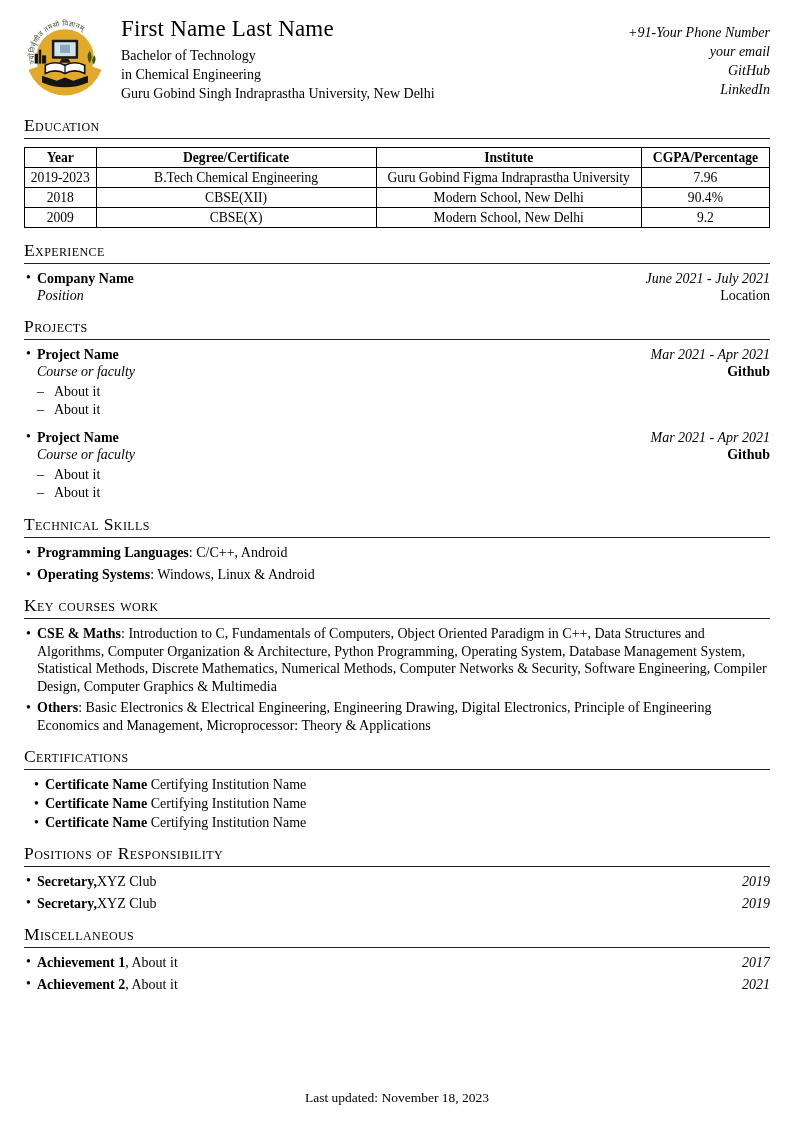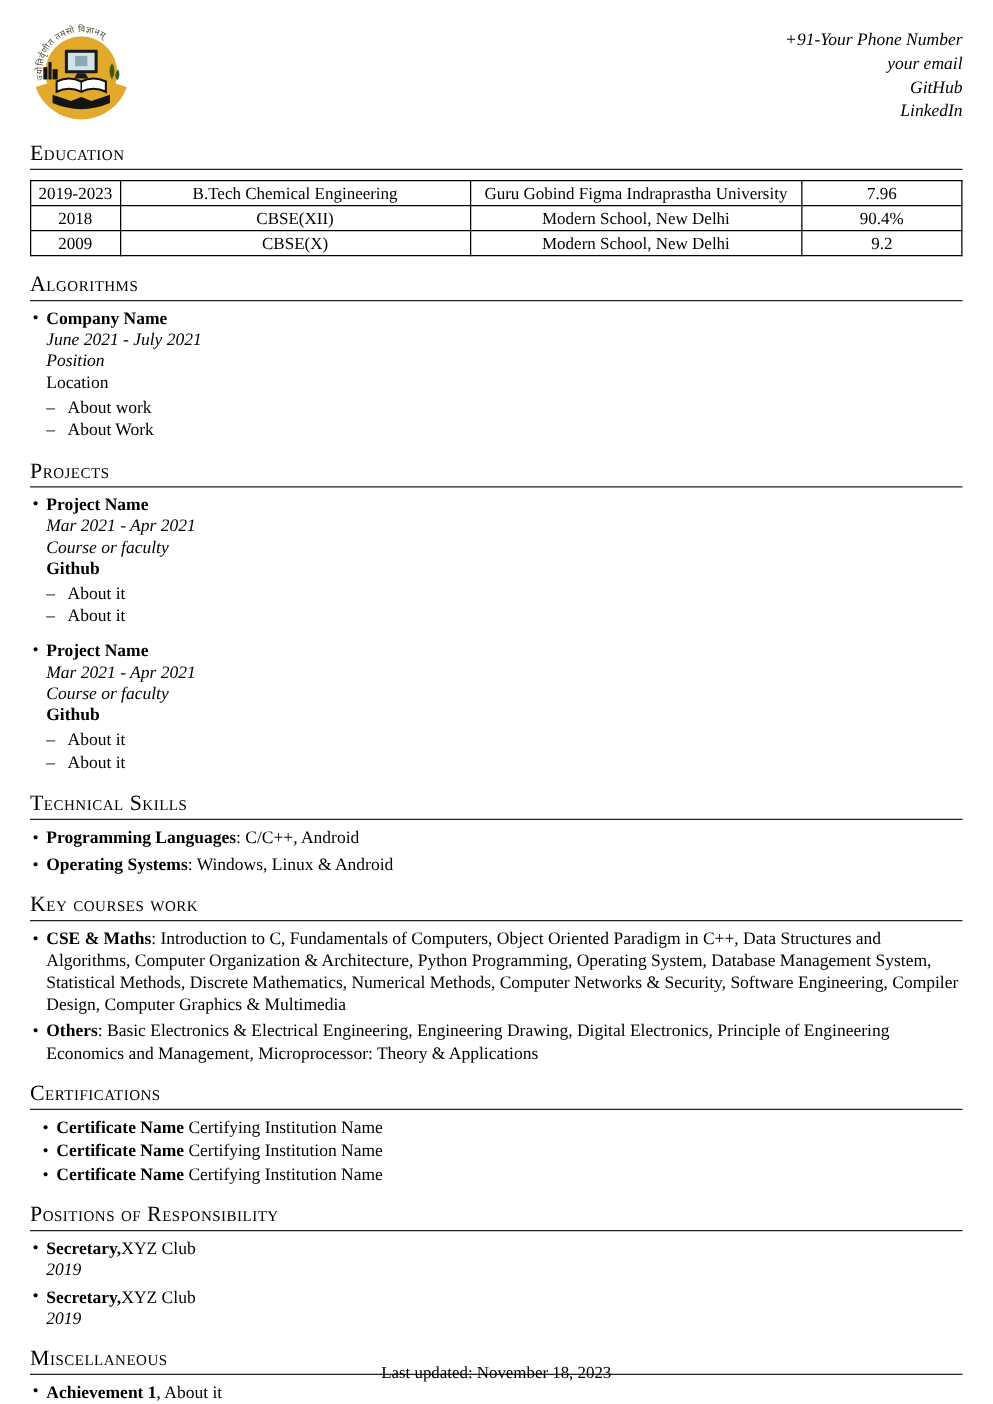--- a/index.html
+++ b/index.html
@@ -29,21 +29,21 @@
   .content { margin-top: 6px; }
 
   
   table.edu { width: 100%; border-collapse: collapse; margin-top: 8px; font-size: 13.6px; }
   .edu th, .edu td { border: 1.4px solid #000; text-align: center; padding: 1px 4px; line-height: 17px; }
   .edu th { font-weight: bold; }
 
   
   .bitem { position: relative; padding-left: 13px; margin-top: 5px; }
   .bitem::before { content: "•"; position: absolute; left: 2px; top: 0; }
-  .row { display: flex; justify-content: space-between; align-items: baseline; line-height: 17px; flex-direction: column; }
+  .row { display: flex; justify-content: space-between; align-items: baseline; line-height: 17px; }
   .b { font-weight: bold; }
   .i { font-style: italic; }
   .points { margin-top: 3px; }
   .point { position: relative; padding-left: 17px; line-height: 18px; }
   .point::before { content: "–"; position: absolute; left: 0; }
   .gap { margin-top: 10px; }
 
   
   .skill { position: relative; padding-left: 13px; line-height: 17.5px; margin-top: 4px; }
   .skill::before { content: "•"; position: absolute; left: 2px; }
@@ -79,38 +79,50 @@
         <rect x="37" y="32" width="26" height="17" fill="#cfe3ea"></rect>
         <rect x="44" y="35" width="12" height="10" fill="#8aa8b8"></rect>
         <path d="M46,52 h8 l3,5 h-14 Z" fill="#1a1a1a"></path>
 
         <path d="M26,60 Q38,54 50,60 Q62,54 74,60 L74,70 Q62,64 50,70 Q38,64 26,70 Z" fill="#ffffff" stroke="#111" stroke-width="2"></path>
         <line x1="50" y1="60" x2="50" y2="70" stroke="#111" stroke-width="1.5"></line>
 
         <path d="M22,73 L40,79 L50,75 L60,79 L78,73 L78,81 Q50,93 22,81 Z" fill="#141414"></path>
       </svg>
     </div>
+    <div class="hl">
+      <h1 class="name">First Name Last Name</h1>
+      <div class="sub">Bachelor of Technology</div>
+      <div class="sub">in Chemical Engineering</div>
+      <div class="sub">Guru Gobind Singh Indraprastha University, New Delhi</div>
+    </div>
     <div class="hr-right">
       <div>+91-Your Phone Number</div>
       <div>your email</div>
       <div>GitHub</div>
       <div>LinkedIn</div>
     </div>
   </div>
 
   <div class="section">
     <h2 class="stitle">Education</h2>
     <table class="edu">
       <colgroup>
           <col style="width:9.6%">
           <col style="width:37.6%">
           <col style="width:35.6%">
           <col style="width:17.2%">
         </colgroup>
       <tbody>
+          <tr>
+        <th>Year</th>
+        <th>Degree/Certificate</th>
+        <th>Institute</th>
+        <th>CGPA/Percentage</th>
+      </tr>
       <tr>
         <td>2019-2023</td>
         <td>B.Tech Chemical Engineering</td>
         <td>Guru Gobind Figma Indraprastha University</td>
         <td>7.96</td>
       </tr>
       <tr>
         <td>2018</td>
         <td>CBSE(XII)</td>
         <td>Modern School, New Delhi</td>
@@ -120,34 +132,30 @@
         <td>2009</td>
         <td>CBSE(X)</td>
         <td>Modern School, New Delhi</td>
         <td>9.2</td>
       </tr>
     </tbody>
       </table>
   </div>
 
   <div class="section">
-    <h2 class="stitle">Algorithms</h2>
+    <h2 class="stitle">Experience</h2>
     <div class="content">
       <div class="bitem">
         <div class="row">
           <span class="b">Company Name</span>
           <span class="i">June 2021 - July 2021</span>
         </div>
         <div class="row">
           <span class="i">Position</span>
           <span>Location</span>
-        </div>
-        <div class="points">
-          <div class="point">About work</div>
-          <div class="point">About Work</div>
         </div>
       </div>
     </div>
   </div>
 
   <div class="section">
     <h2 class="stitle">Projects</h2>
     <div class="content">
       <div class="bitem">
         <div class="row">
@@ -225,18 +233,24 @@
 
   <div class="section">
     <h2 class="stitle">Miscellaneous</h2>
     <div class="content">
       <div class="bitem">
         <div class="row">
           <span><span class="b">Achievement 1</span><span>, About it</span></span>
           <span class="i">2017</span>
         </div>
       </div>
+      <div class="bitem">
+        <div class="row">
+          <span><span class="b">Achievement 2</span><span>, About it</span></span>
+          <span class="i">2021</span>
+        </div>
+      </div>
     </div>
   </div>
 
   <div class="footer">Last updated: November 18, 2023</div>
 
 </div>
 
 </body></html>

